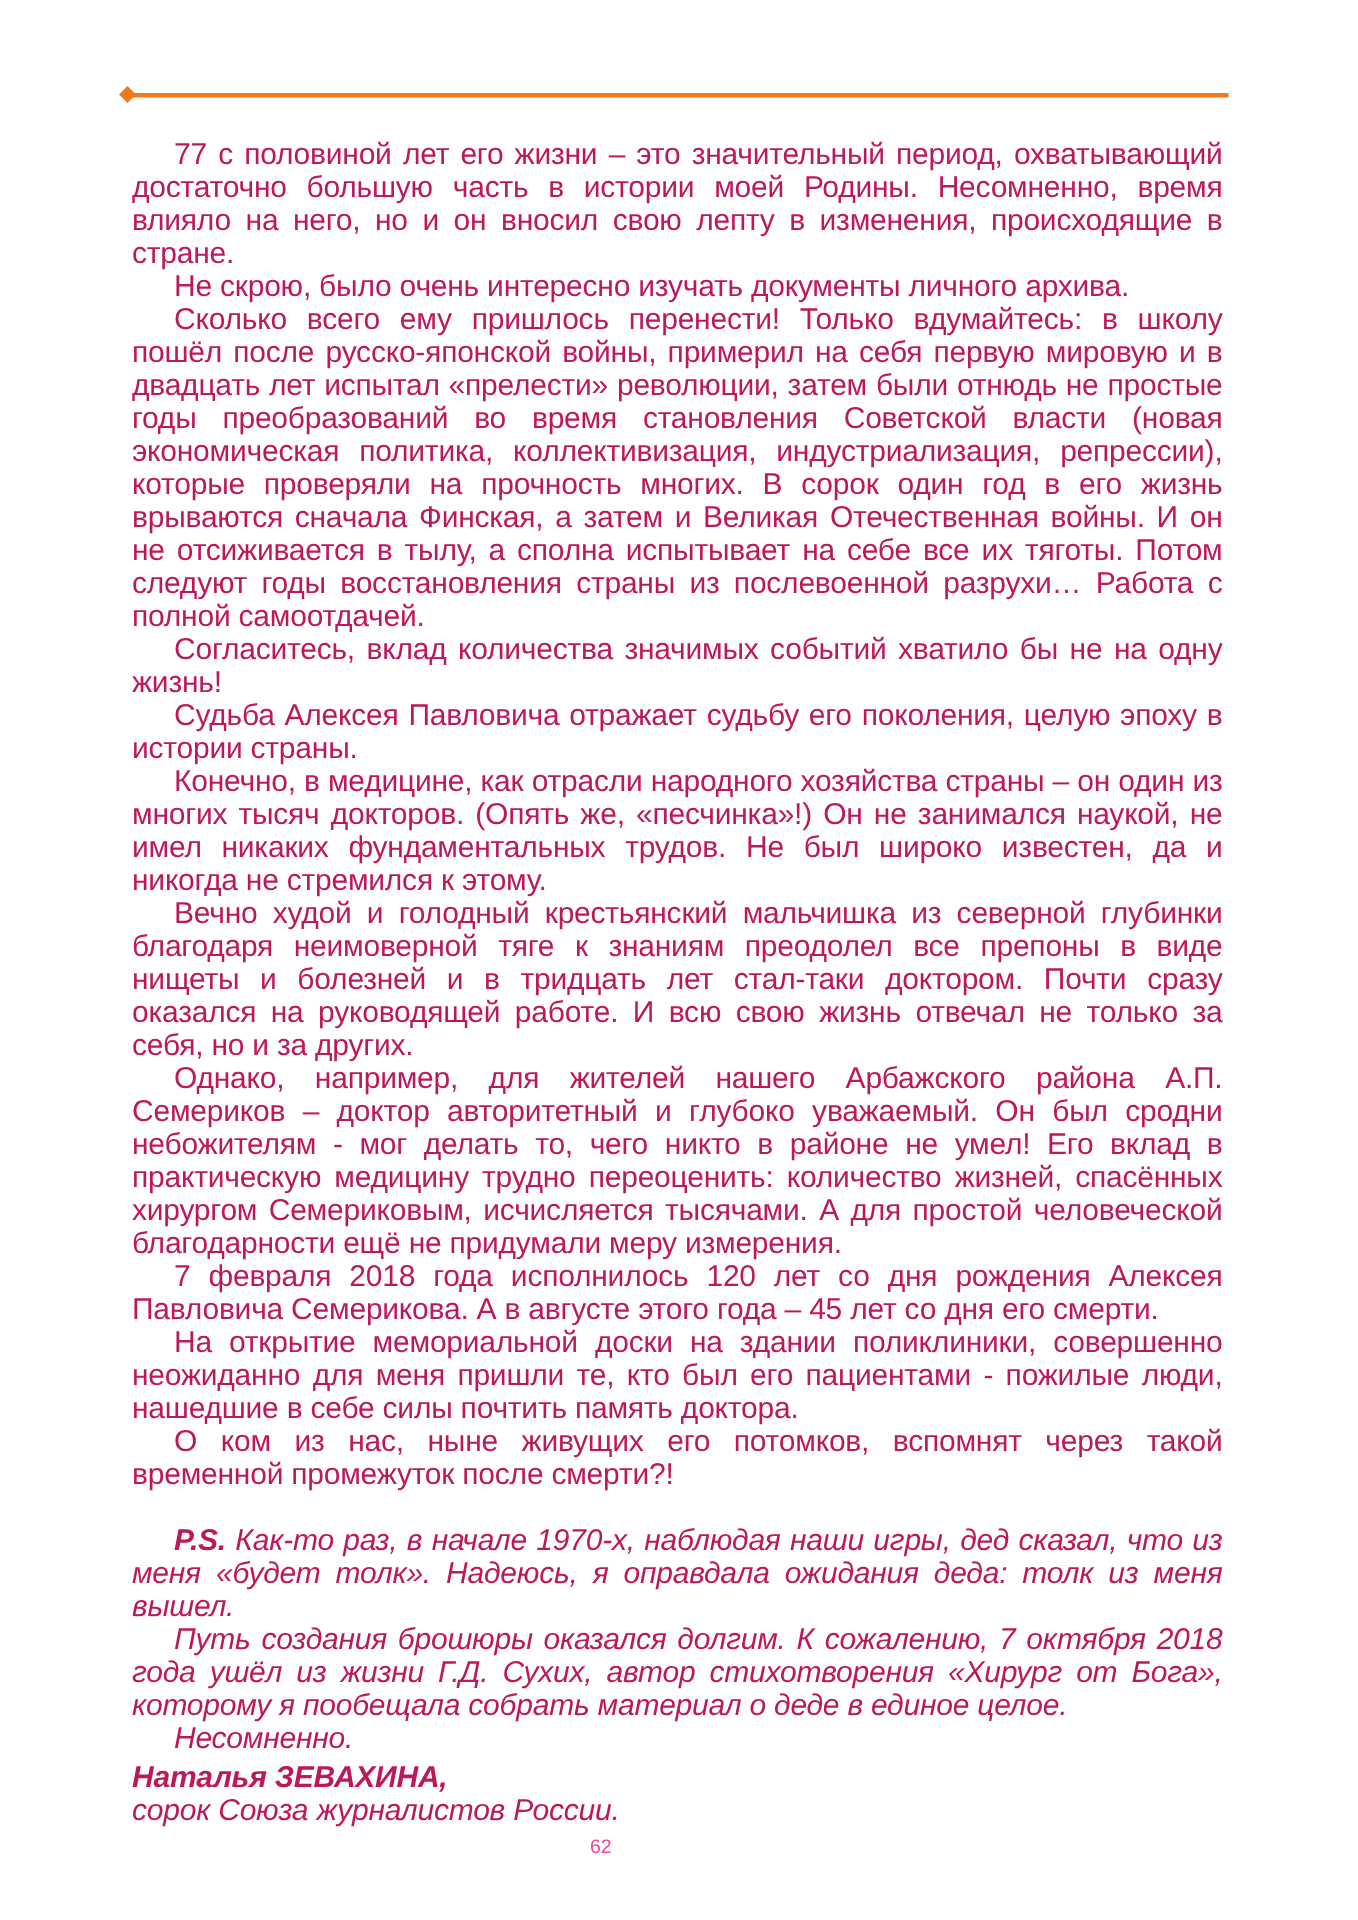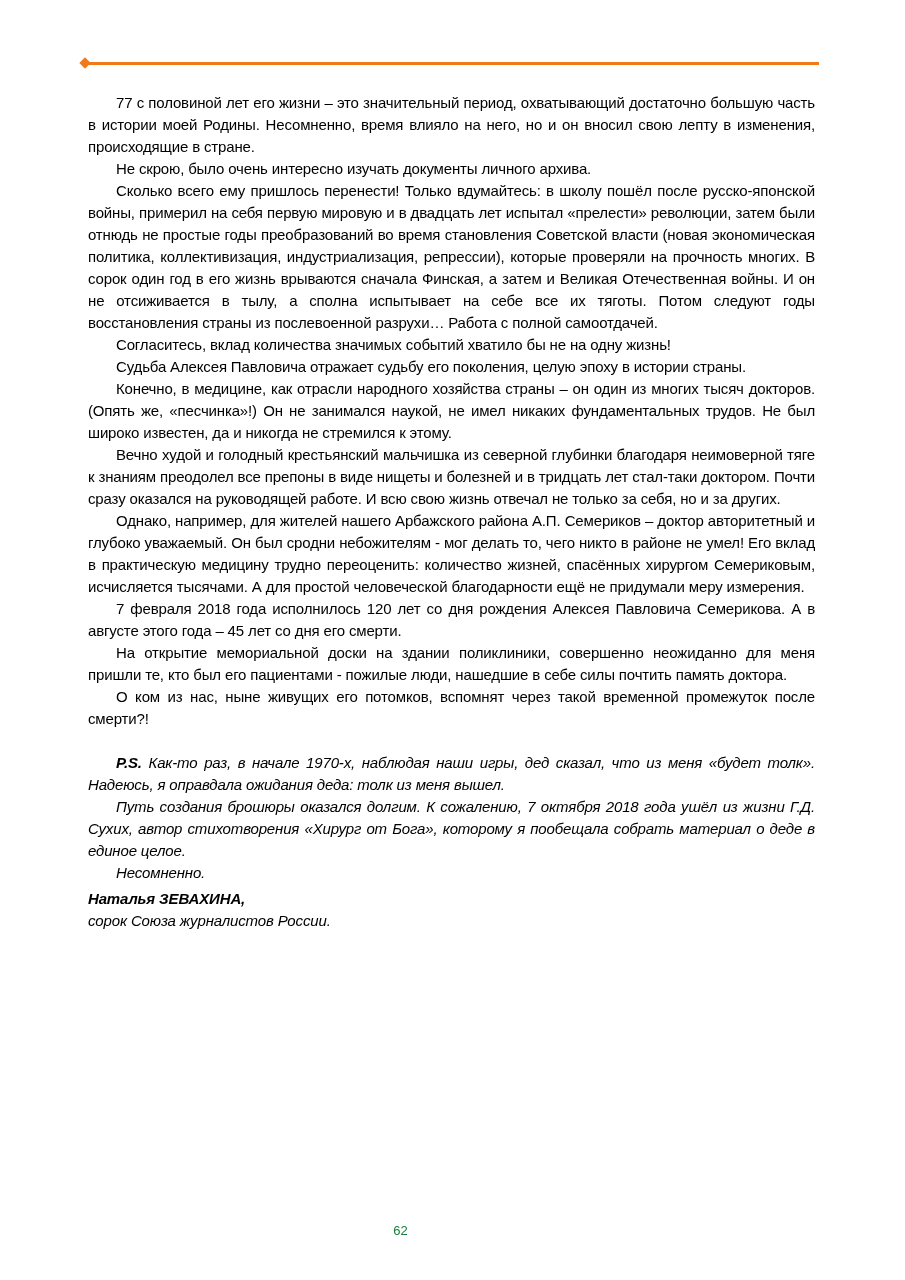--- a/index.html
+++ b/index.html
@@ -2,31 +2,31 @@
 <html><head>
   <meta charset="utf-8">
   <style>
     html, body { margin: 0; padding: 0; background: #ffffff; }
     body { width: 905px; height: 1280px; position: relative; overflow: hidden; }
     .rule { position: absolute; left: 86px; top: 62px; width: 733px; height: 3px; background: #f07a1a; }
     .diamond { position: absolute; left: 81px; top: 59px; width: 8px; height: 8px; background: #f07a1a; transform: rotate(45deg); }
     .content {
       position: absolute; left: 88px; top: 92px; width: 727px;
       font-family: "Liberation Sans Narrow", "Liberation Sans", sans-serif;
-      font-size: 15px; line-height: 22px; color: #000000;
+      font-size: 20px; line-height: 22px; color: #be185d;
     }
     .content p { margin: 0; text-indent: 28px; text-align: justify; letter-spacing: -0.15px; }
     .ps { margin-top: 22px !important; }
     .ps, .ps2, .done { font-style: italic; }
     .ps b { font-style: italic; font-weight: bold; margin-top: 24px; }
     .sig { text-align: left; text-indent: 0 !important; font-style: italic; }
     .sig-name { font-weight: bold; margin-top: 4px !important; }
     .page-num {
       position: absolute; left: 0; width: 801px; top: 1223px; text-align: center;
-      font-family: "Liberation Sans", sans-serif; font-size: 13px; color: #15803d;
+      font-family: "Liberation Sans", sans-serif; font-size: 13px; color: #ec4899;
     }
   </style>
 </head>
 <body>
 
 <div class="rule"></div>
 <div class="diamond"></div>
 
 <div class="content">
   <p>77 с половиной лет его жизни – это значительный период, охватывающий достаточно большую часть в истории моей Родины. Несомненно, время влияло на него, но и он вносил свою лепту в изменения, происходящие в стране.</p>

